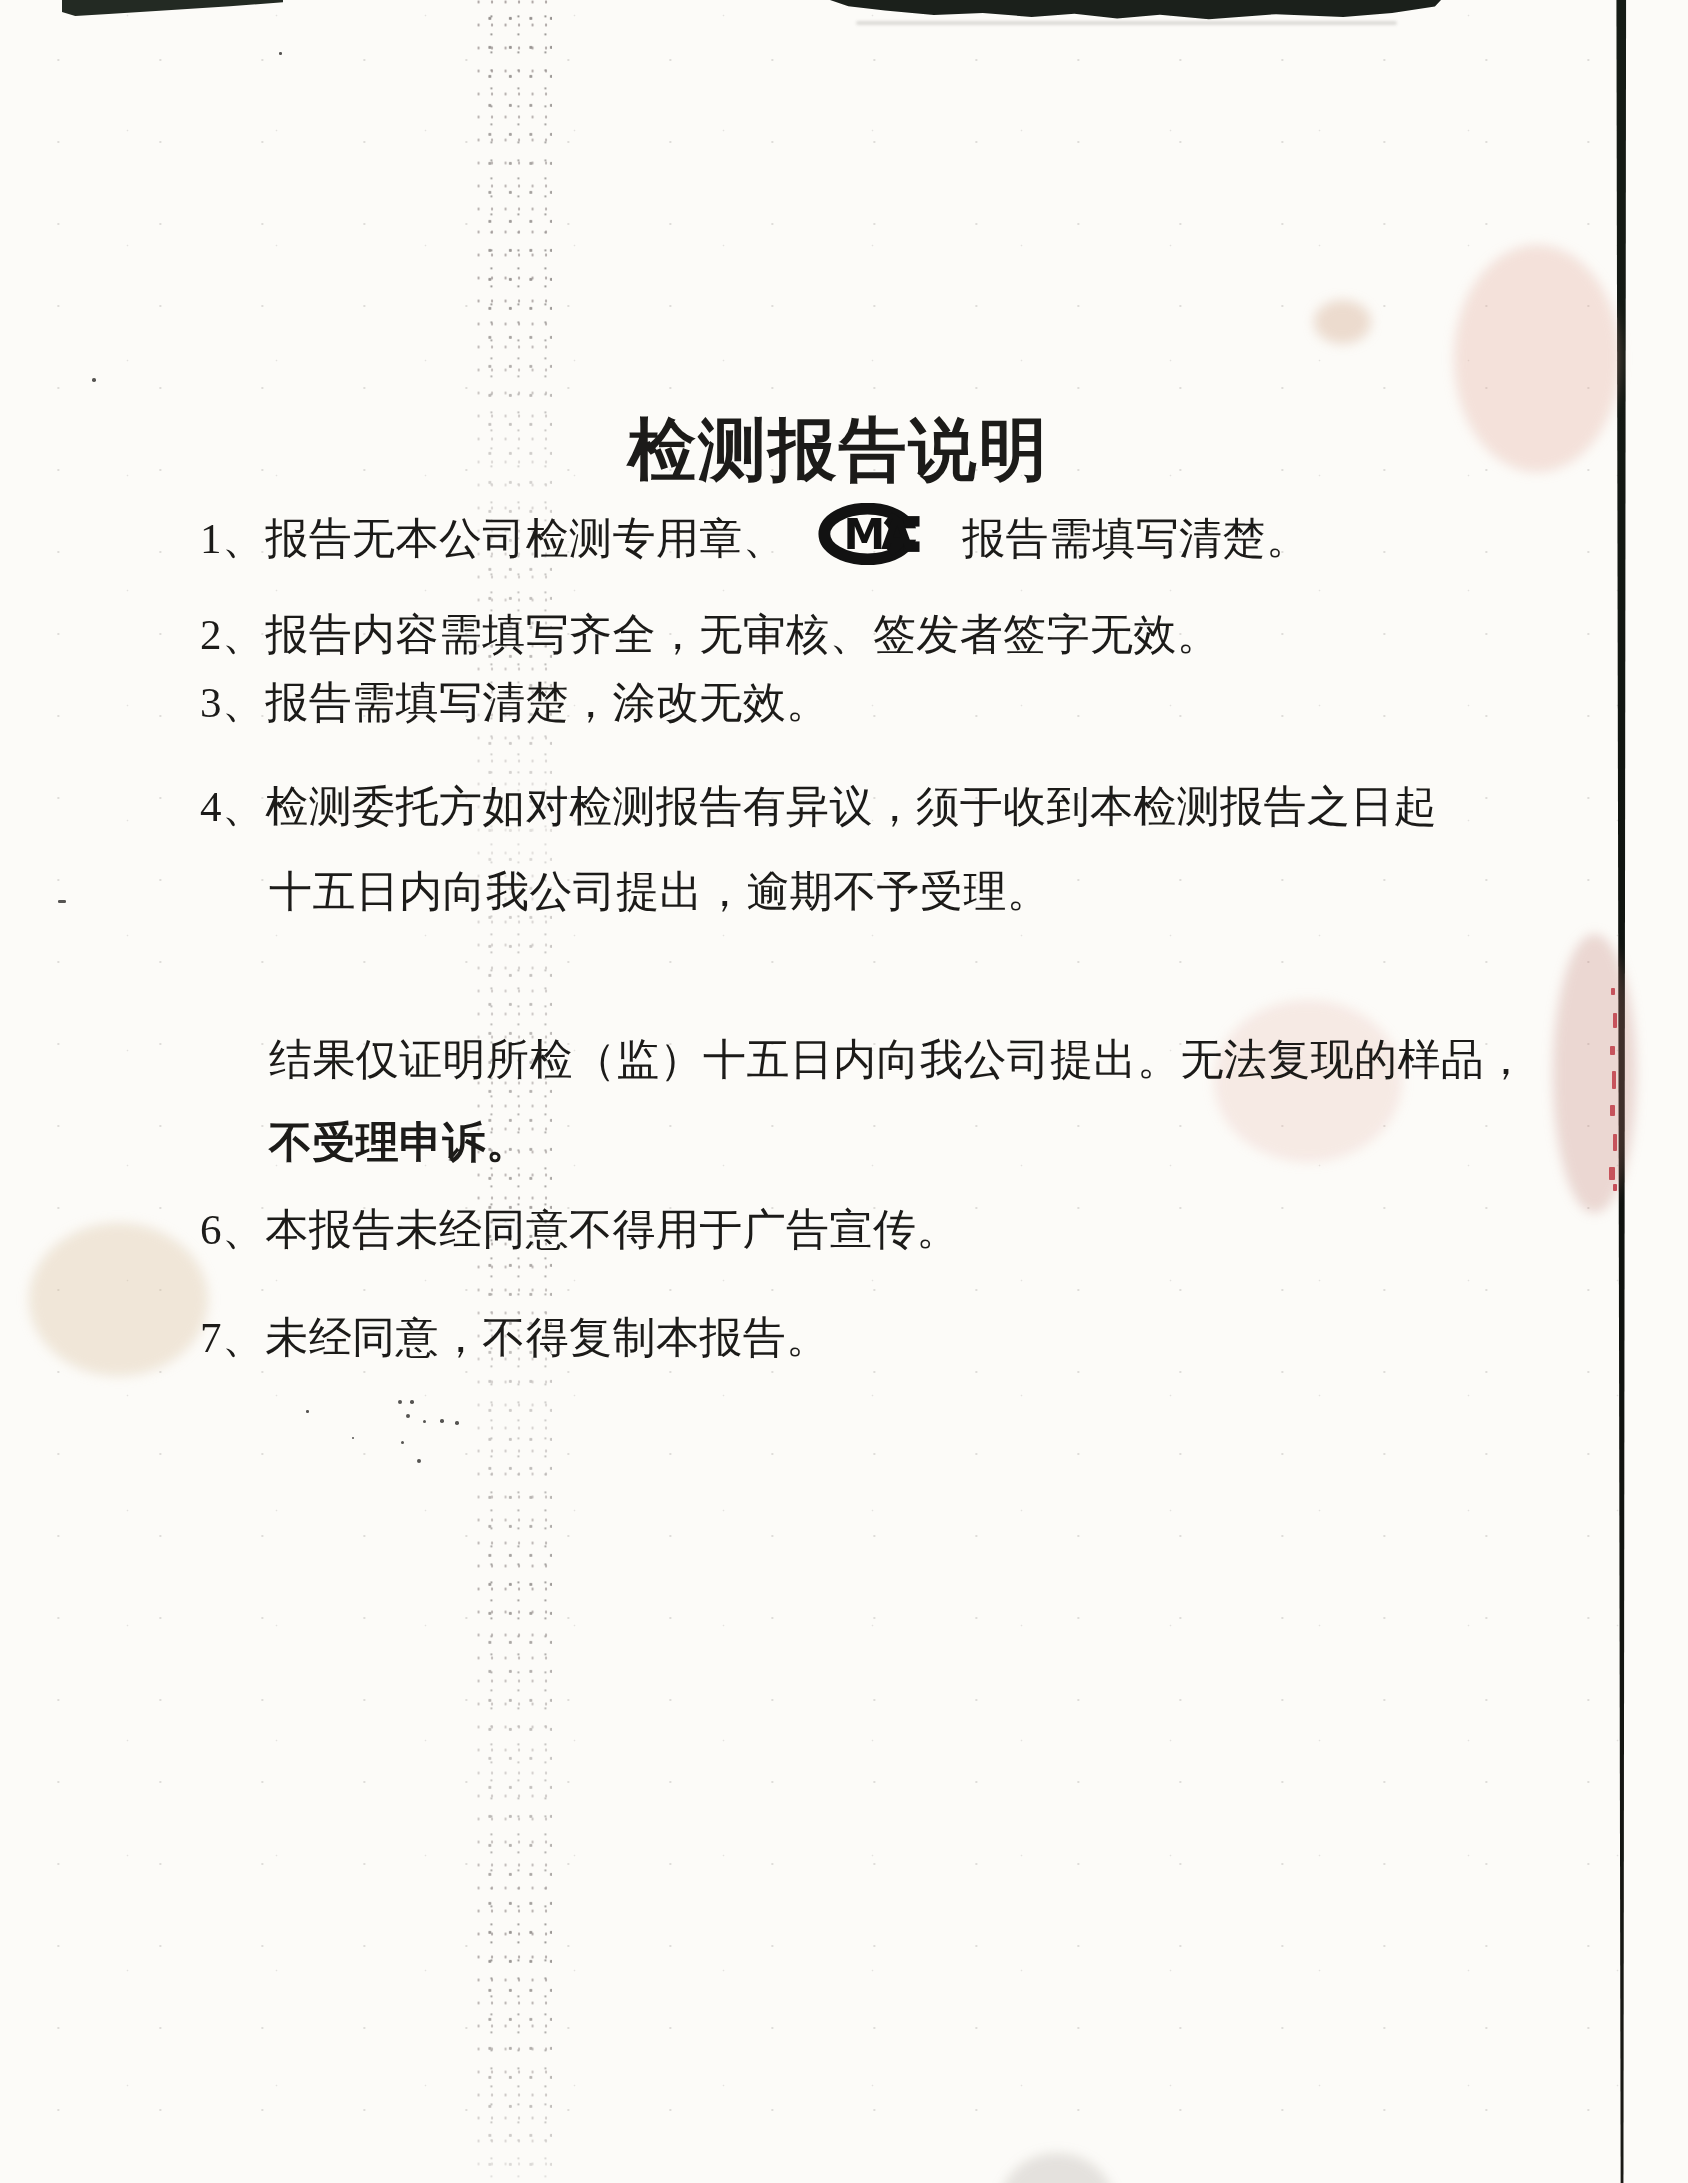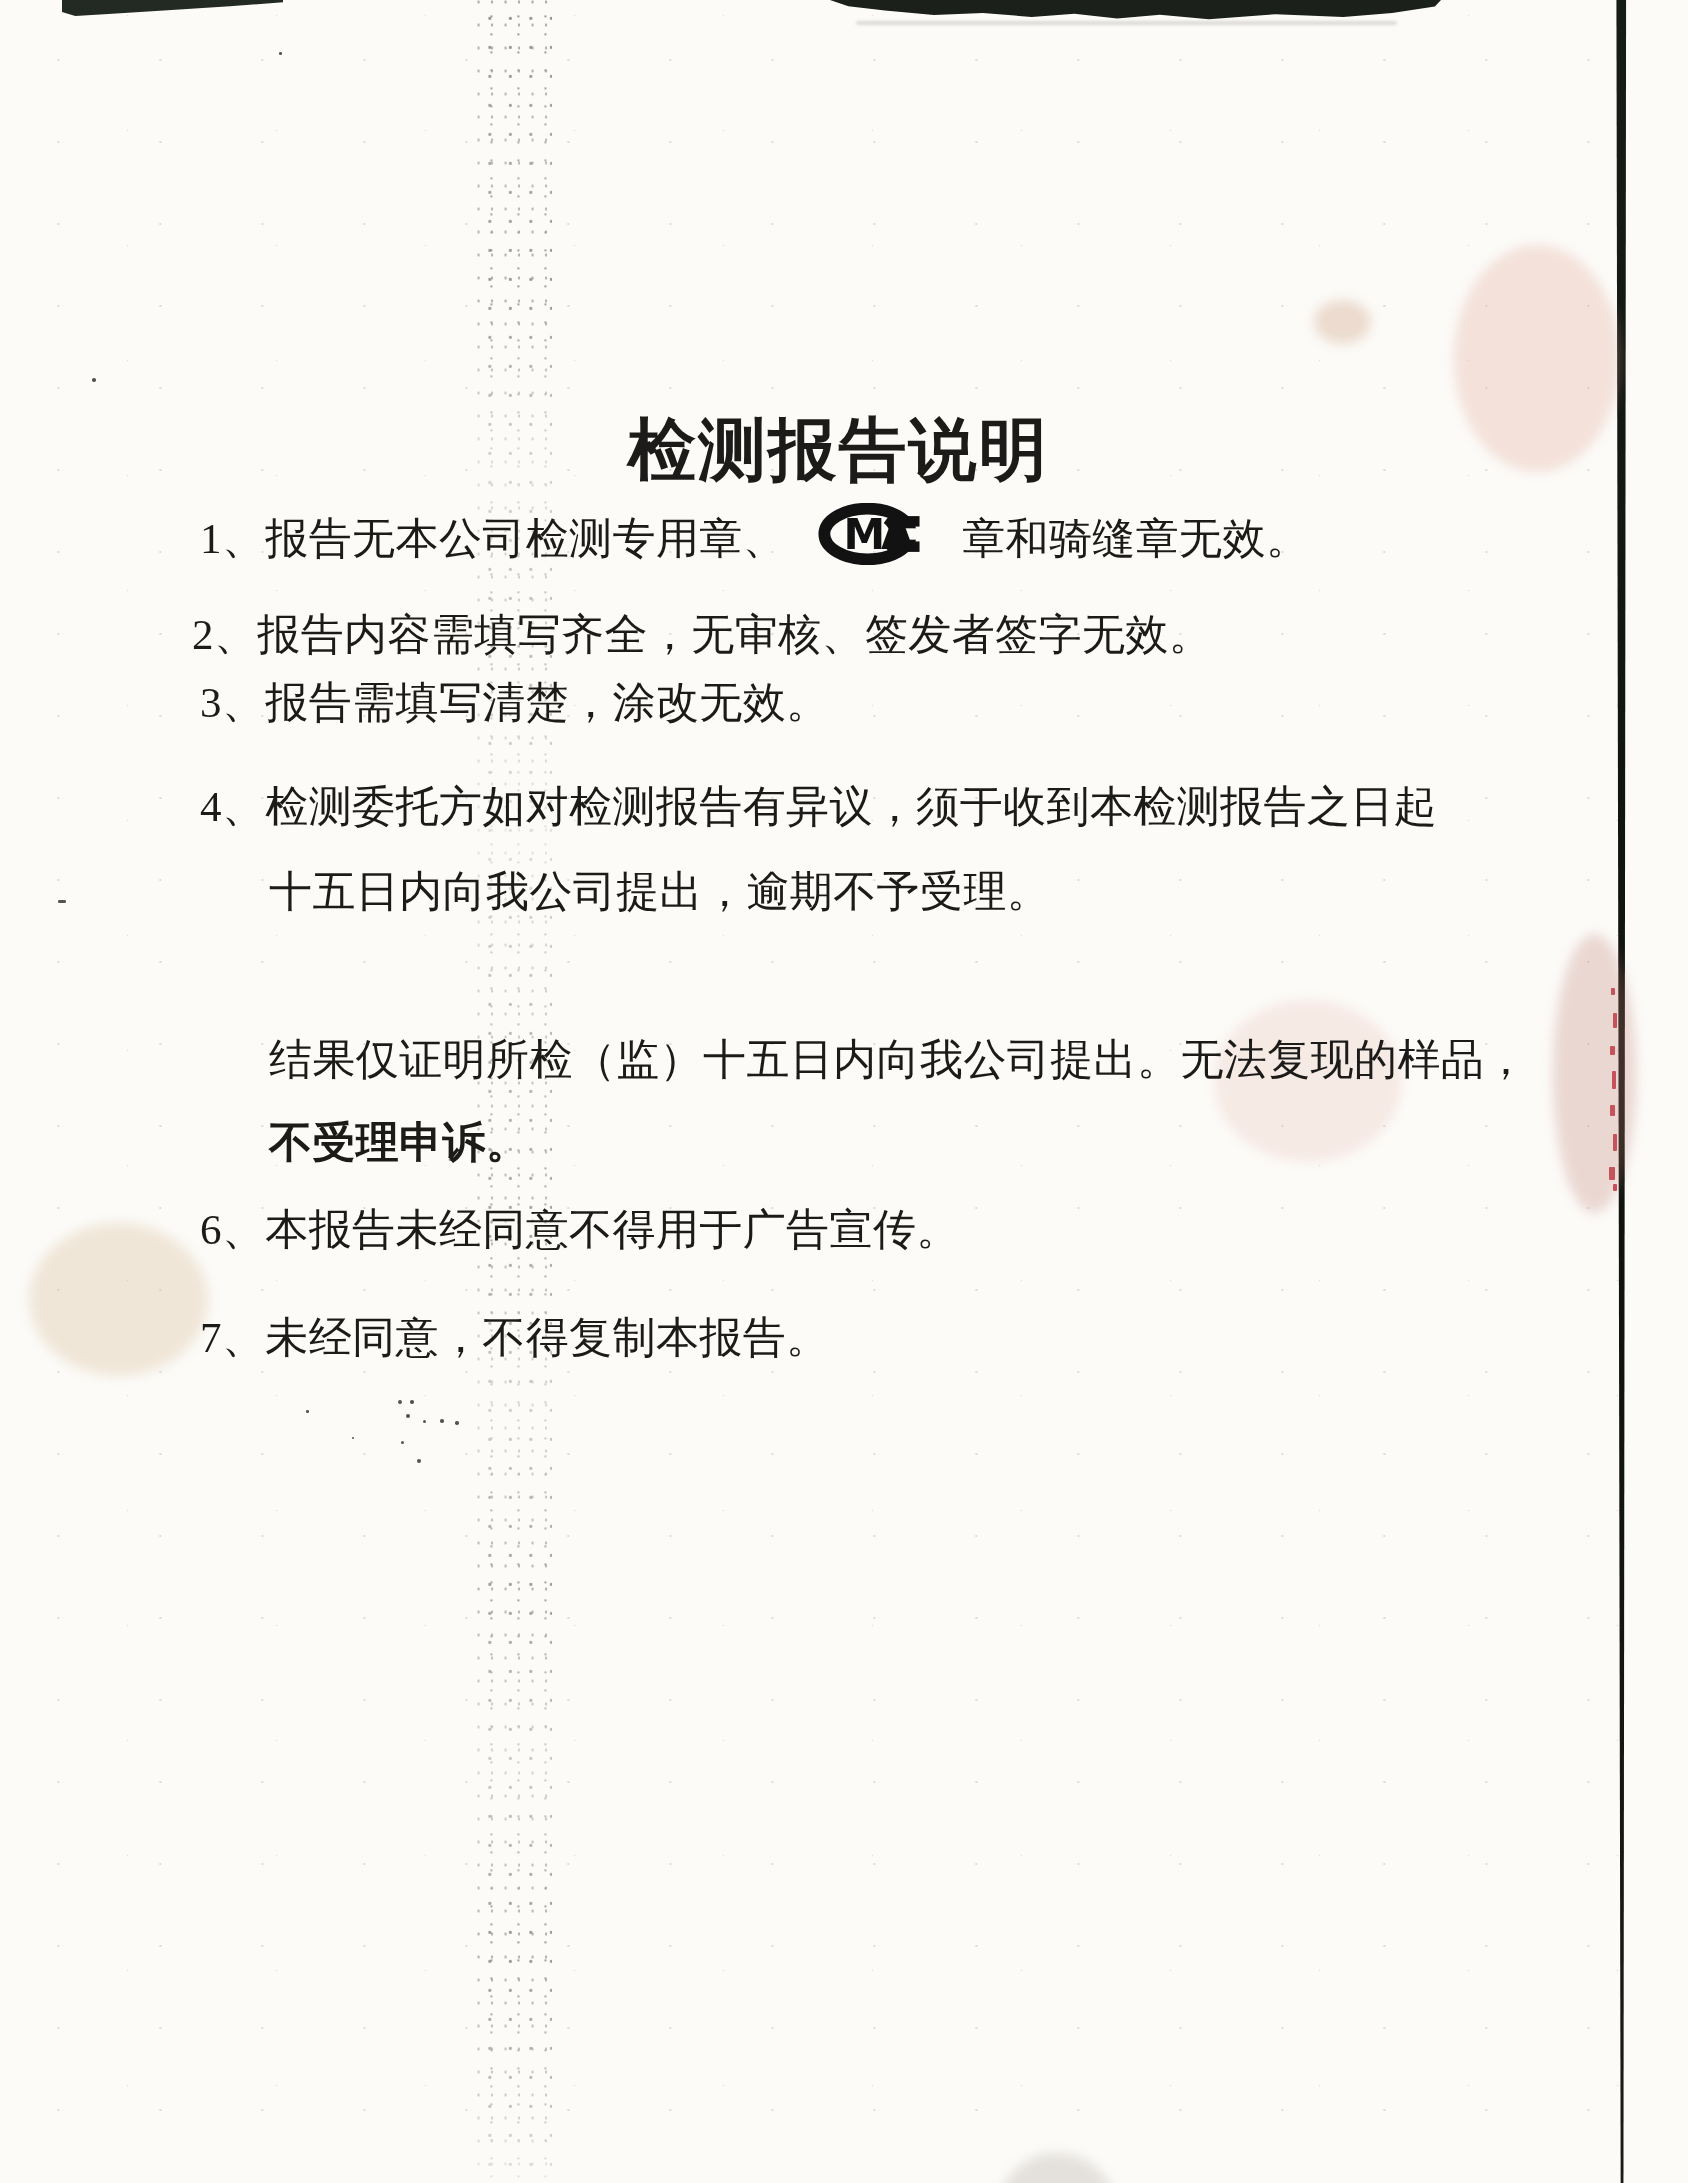--- a/index.html
+++ b/index.html
@@ -79,21 +79,21 @@
     position:absolute;top:359px;left:0;width:100%;
     text-align:center;font-size:68px;font-weight:bold;
     letter-spacing:2.2px;transform:translateX(-6.1px);
     white-space:nowrap;
   }
   .line{
     position:absolute;font-size:43px;line-height:1.05;white-space:nowrap;
     letter-spacing:0.4px;
   }
   .l-1 {top:503px;left:200px;}
-  .l-2 {top:612px;left:192px;}
+  .l-2 {top:612px;left:200px;}
   .l-3 {top:680px;left:200px;}
   .l-4a{top:784px;left:200px;}
   .l-4b{top:869px;left:269px;}
   .l-5a{top:952px;left:200px;}
   .l-5b{top:1037px;left:269px;}
   .l-5c{top:1120px;left:269px;font-weight:bold;}
   .l-6 {top:1207px;left:200px;}
   .l-7 {top:1291px;left:200px;margin-top:24px;}
   
   .cma{
@@ -147,21 +147,21 @@
   <h1 class="doc-title">检测报告说明</h1>
 
   <div class="line l-1">
     <span>1、</span><span>报告无本公司检测专用章、</span><svg class="cma" viewBox="0 0 244 142" aria-hidden="true" style="font-size:99px">
       <ellipse cx="113" cy="71" rx="99" ry="58" fill="none" stroke="#121212" stroke-width="27"></ellipse>
       <path d="M168 22 A 78 58 0 0 1 168 120 L 150 96 A 50 36 0 0 0 150 46 Z" fill="#121212"></path>
       <rect x="196" y="58" width="48" height="26" fill="#fcfbf8"></rect>
       <rect x="196" y="30" width="36" height="24" fill="#121212"></rect>
       <rect x="196" y="88" width="36" height="24" fill="#121212"></rect>
       <text x="58" y="105" font-family="DejaVu Sans, Liberation Sans, sans-serif" font-size="96" font-weight="bold" letter-spacing="-10" fill="#121212">MA</text>
-    </svg><span>章和骑缝章无效。</span>
+    </svg><span>报告需填写清楚。</span>
   </div>
 
   <div class="line l-2">
     <span>2、</span><span>报告内容需填写齐全，无审核、签发者签字无效。</span>
   </div>
 
   <div class="line l-3">
     <span>3、</span><span>报告需填写清楚，涂改无效。</span>
   </div>
 

